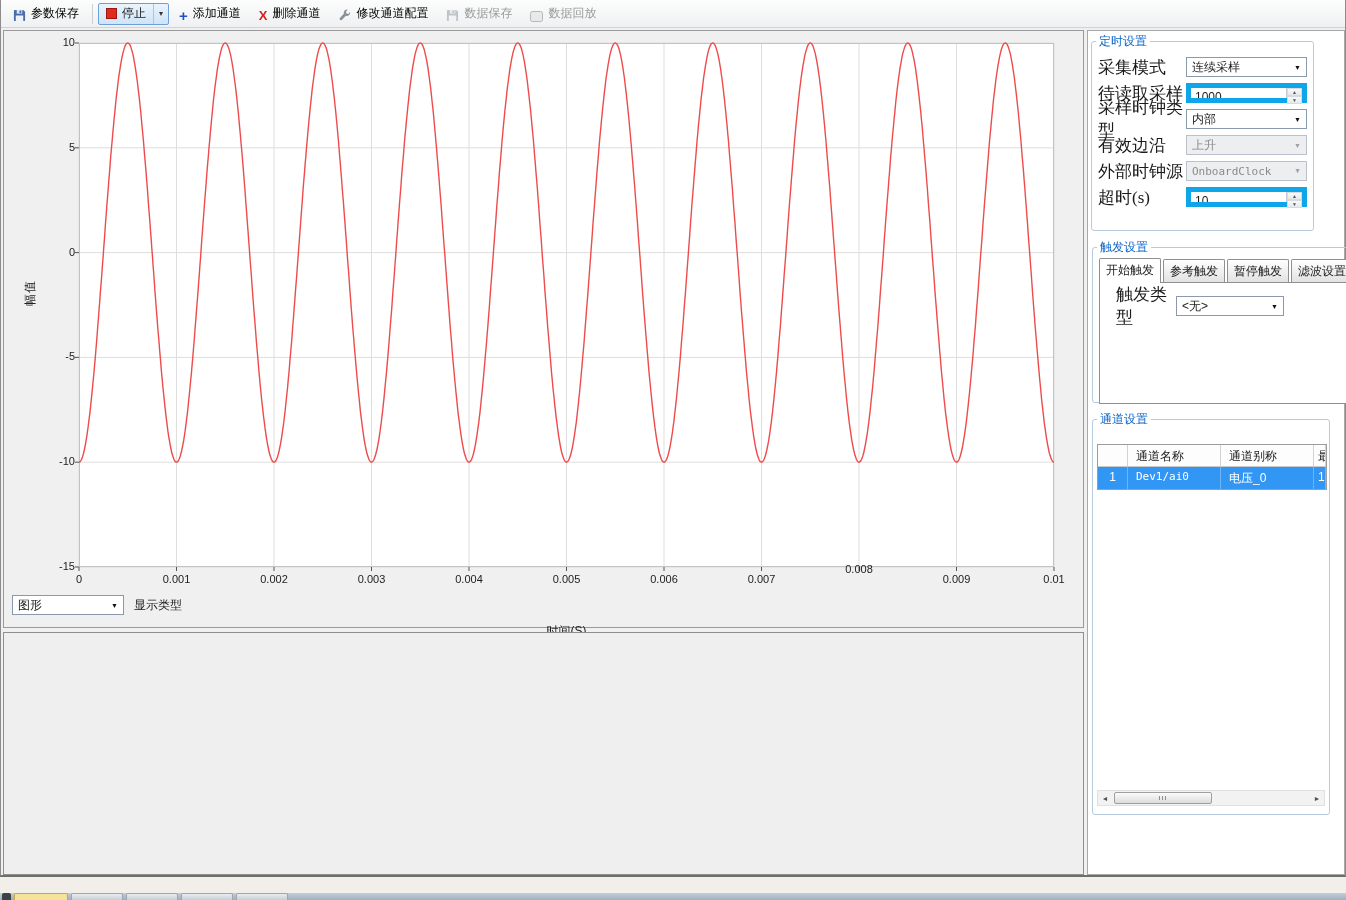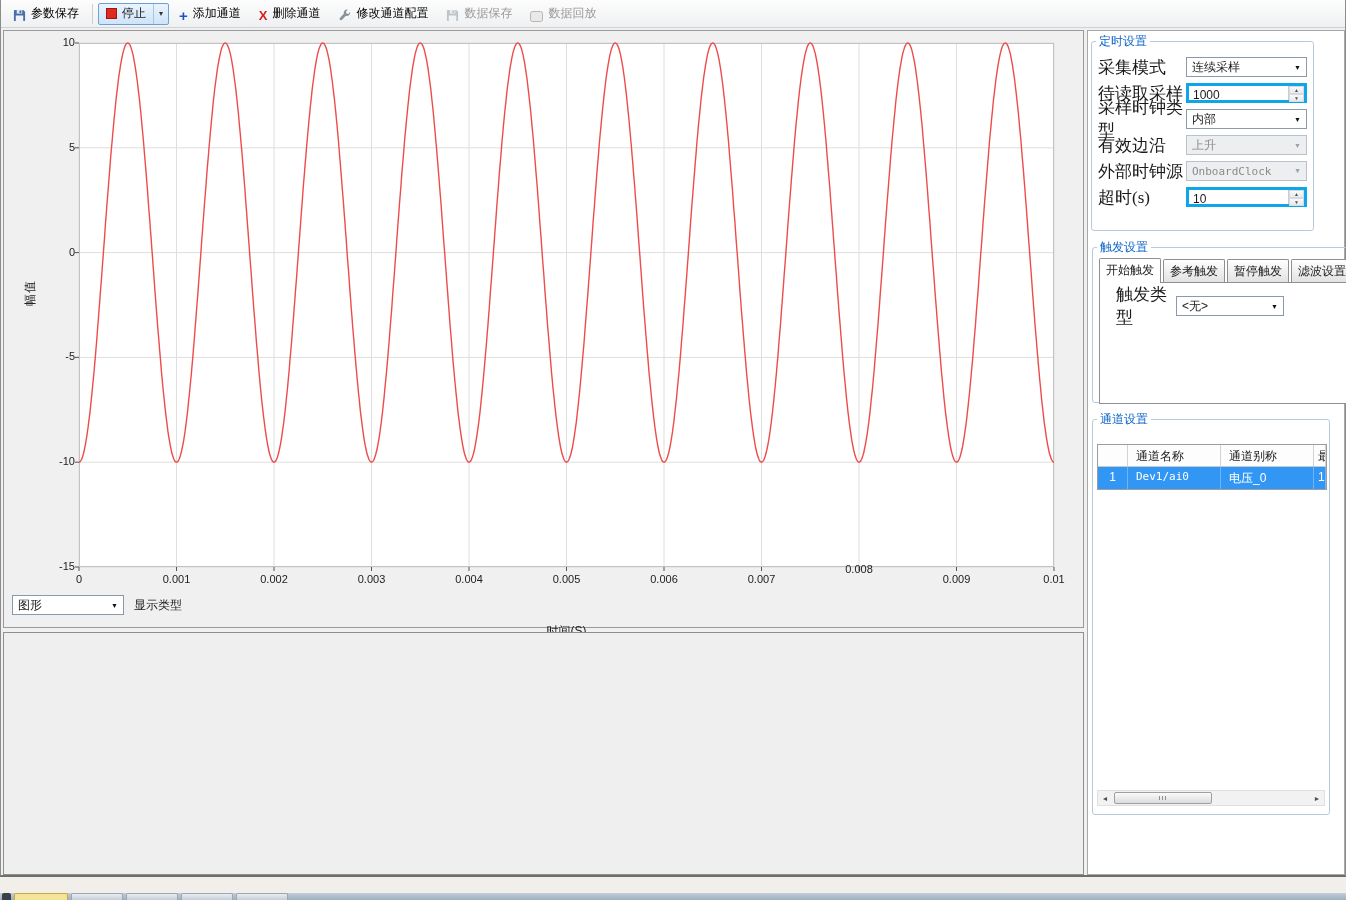--- a/index.html
+++ b/index.html
@@ -30,21 +30,21 @@
   .xlab { position:absolute; left:75px; top:592px; width:975px; text-align:center; font-size:12px; color:#222; }
 
   .disp-row { position:absolute; left:8px; top:564px; display:flex; align-items:center; gap:10px; }
 
   
   .combo { position:relative; display:flex; align-items:center; background:#fff; border:1px solid #8a9aac; height:20px; padding:0 20px 0 5px; cursor:default; }
   .combo .arr { position:absolute; right:0; top:0; bottom:0; width:17px; display:flex; align-items:center; justify-content:center; font-size:7px; color:#111; }
   .combo.dis { background:#eceef0; color:#8b8b8b; border-color:#b9c2cc; }
   .combo.dis .arr { color:#9aa2ab; }
   .combo.mono { font-family:"DejaVu Sans Mono","Liberation Mono",monospace; font-size:11px; }
-  .spin { display:flex; align-items:stretch; background:#fff; border:3px solid #0ea5e9; height:20px; }
+  .spin { display:flex; align-items:stretch; background:#fff; border:5px solid #0ea5e9; height:20px; }
   .spin .val { flex:1; padding:2px 4px; font-size:12px; overflow:hidden; white-space:nowrap; }
   .spin .btns { width:16px; display:flex; flex-direction:column; border-left:1px solid #c5ccd4; }
   .spin .btns > div { flex:1; display:flex; align-items:center; justify-content:center; font-size:5px; color:#4a5560; background:linear-gradient(#fafafa,#e6e8ea); border:1px solid #d7dbdf; }
 
   
   .right-panel { position:absolute; left:1086px; top:30px; width:258px; height:845px; background:#fff; border:1px solid #a8a8a8; }
   fieldset.grp { position:absolute; border:1px solid #b7c9dd; border-radius:3px; padding:0; }
   fieldset.grp legend { color:#0a64c8; font-size:12px; padding:0 3px; margin-left:4px; }
   .grp-timing { left:3px; top:2px; width:223px; height:198px; }
   .grp-trigger { left:4px; top:208px; width:244px; height:164px; }

